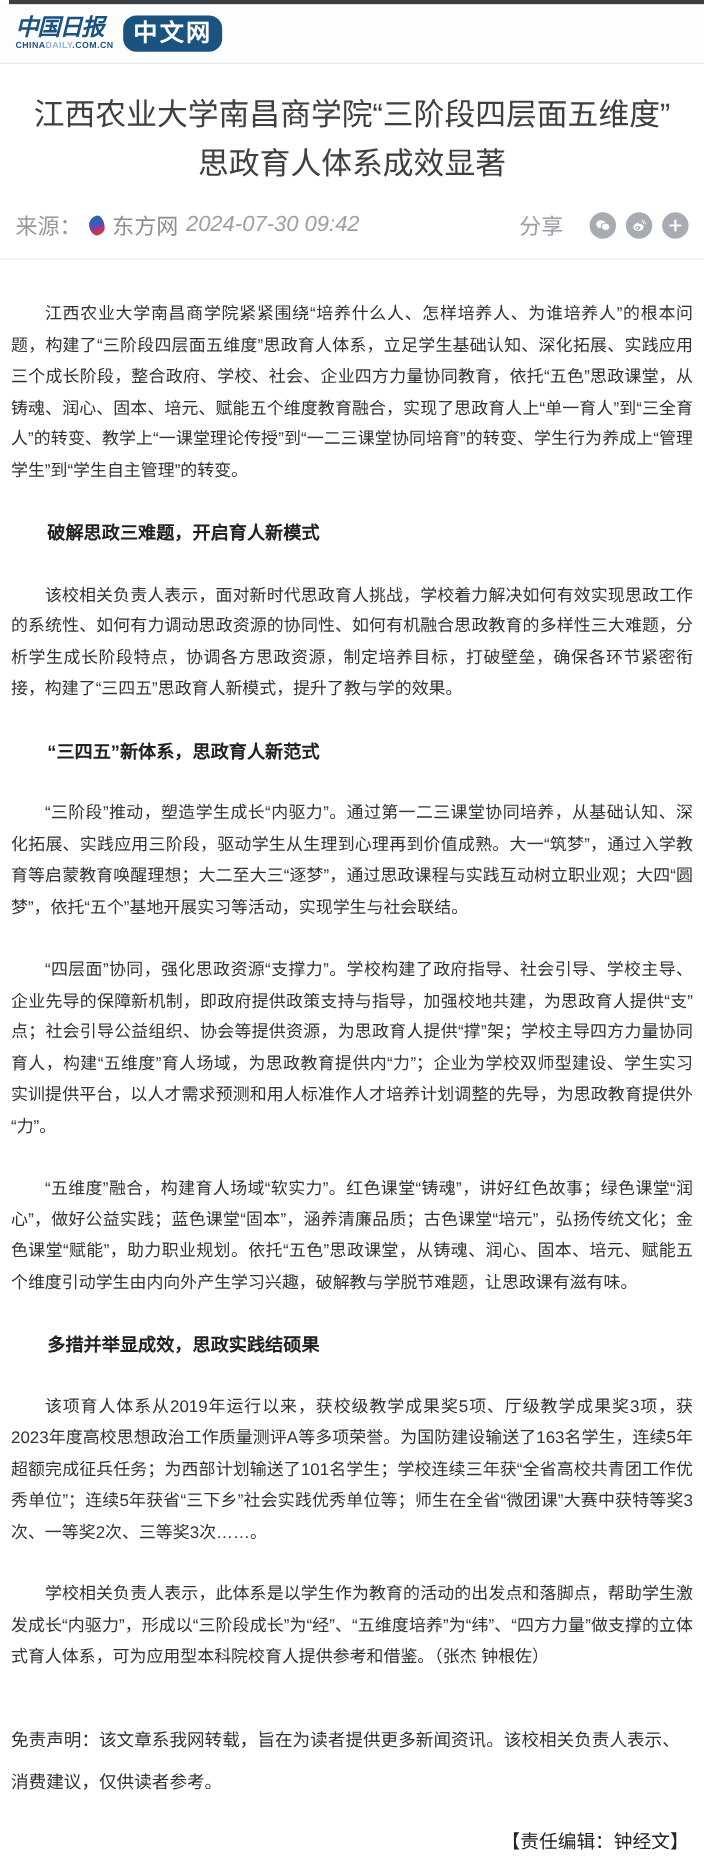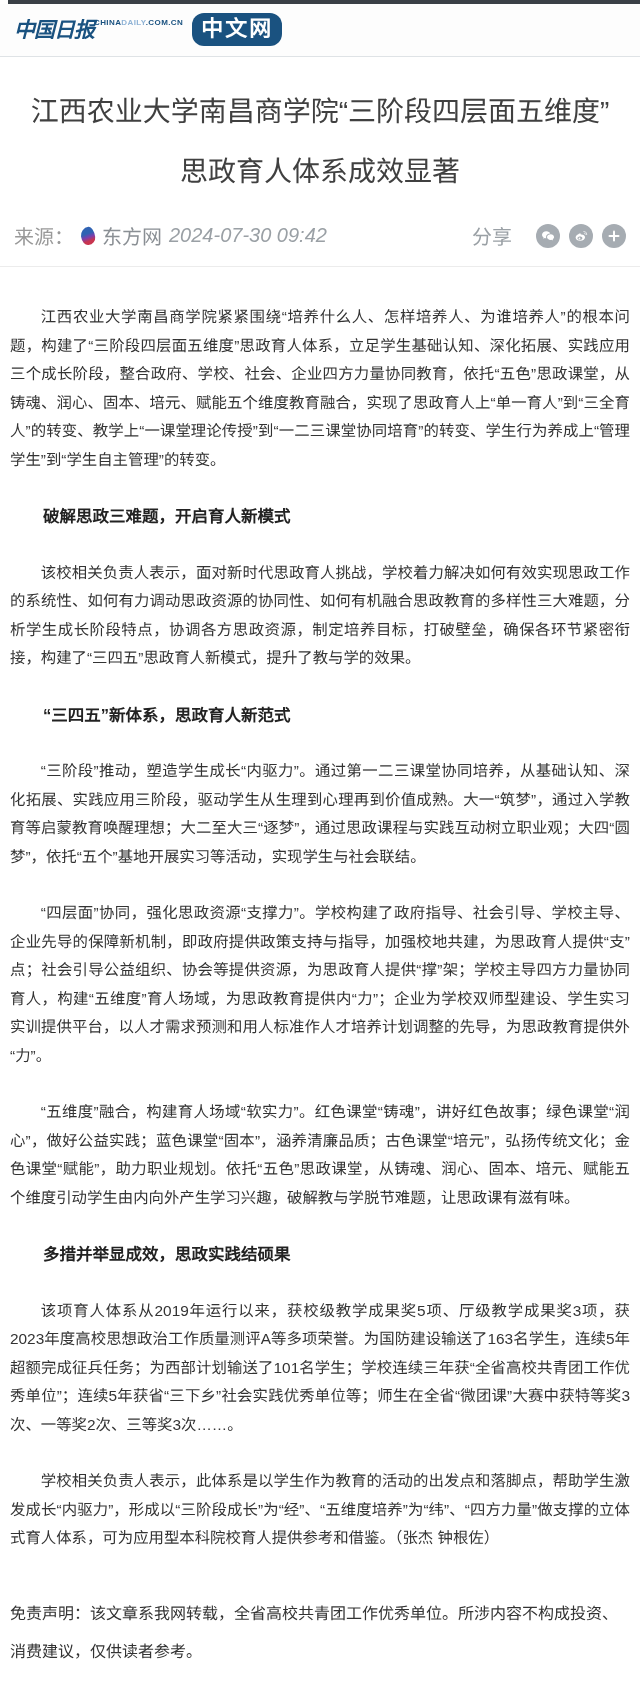--- a/index.html
+++ b/index.html
@@ -17,21 +17,21 @@
     background: linear-gradient(to right, #ffffff 0, #ffffff 8px, #3a4046 8px, #3a4046 100%);
   }
 
   
   .site-header {
     padding: 9px 14px 10px;
     border-bottom: 1px solid #dfe3e6;
     background: #fdfdfd;
   }
   .logo { display: flex; align-items: center; gap: 9px; }
-  .logo-left { display: flex; flex-direction: row; align-items: flex-start; }
+  .logo-left { display: flex; flex-direction: column; align-items: flex-start; }
   .logo-cn {
     font-family: "DejaVu Serif", "Liberation Serif", serif;
     font-weight: 700;
     font-style: italic;
     color: #1a5280;
     font-size: 21px;
     line-height: 24px;
     letter-spacing: -1px;
     white-space: nowrap;
   }
@@ -55,21 +55,21 @@
     white-space: nowrap;
     border-radius: 12px;
   }
 
   
   .article-title {
     font-size: 28px;
     font-weight: 400;
     color: #404040;
     text-align: center;
-    line-height: 60px;
+    line-height: 44px;
     max-width: 580px;
     margin: 25px auto 17px;
   }
 
   
   .meta-row {
     display: flex;
     justify-content: space-between;
     align-items: center;
     padding: 2px 14px 16px;
@@ -185,15 +185,15 @@
   <p class="para">该校相关负责人表示，面对新时代思政育人挑战，学校着力解决如何有效实现思政工作的系统性、如何有力调动思政资源的协同性、如何有机融合思政教育的多样性三大难题，分析学生成长阶段特点，协调各方思政资源，制定培养目标，打破壁垒，确保各环节紧密衔接，构建了“三四五”思政育人新模式，提升了教与学的效果。</p>
   <h3 class="section-heading">“三四五”新体系，思政育人新范式</h3>
   <p class="para">“三阶段”推动，塑造学生成长“内驱力”。通过第一二三课堂协同培养，从基础认知、深化拓展、实践应用三阶段，驱动学生从生理到心理再到价值成熟。大一“筑梦”，通过入学教育等启蒙教育唤醒理想；大二至大三“逐梦”，通过思政课程与实践互动树立职业观；大四“圆梦”，依托“五个”基地开展实习等活动，实现学生与社会联结。</p>
   <p class="para">“四层面”协同，强化思政资源“支撑力”。学校构建了政府指导、社会引导、学校主导、企业先导的保障新机制，即政府提供政策支持与指导，加强校地共建，为思政育人提供“支”点；社会引导公益组织、协会等提供资源，为思政育人提供“撑”架；学校主导四方力量协同育人，构建“五维度”育人场域，为思政教育提供内“力”；企业为学校双师型建设、学生实习实训提供平台，以人才需求预测和用人标准作人才培养计划调整的先导，为思政教育提供外“力”。</p>
   <p class="para">“五维度”融合，构建育人场域“软实力”。红色课堂“铸魂”，讲好红色故事；绿色课堂“润心”，做好公益实践；蓝色课堂“固本”，涵养清廉品质；古色课堂“培元”，弘扬传统文化；金色课堂“赋能”，助力职业规划。依托“五色”思政课堂，从铸魂、润心、固本、培元、赋能五个维度引动学生由内向外产生学习兴趣，破解教与学脱节难题，让思政课有滋有味。</p>
   <h3 class="section-heading">多措并举显成效，思政实践结硕果</h3>
   <p class="para">该项育人体系从2019年运行以来，获校级教学成果奖5项、厅级教学成果奖3项，获2023年度高校思想政治工作质量测评A等多项荣誉。为国防建设输送了163名学生，连续5年超额完成征兵任务；为西部计划输送了101名学生；学校连续三年获“全省高校共青团工作优秀单位”；连续5年获省“三下乡”社会实践优秀单位等；师生在全省“微团课”大赛中获特等奖3次、一等奖2次、三等奖3次……。</p>
   <p class="para">学校相关负责人表示，此体系是以学生作为教育的活动的出发点和落脚点，帮助学生激发成长“内驱力”，形成以“三阶段成长”为“经”、“五维度培养”为“纬”、“四方力量”做支撑的立体式育人体系，可为应用型本科院校育人提供参考和借鉴。（张杰 钟根佐）</p>
 </main>
 
-<p class="disclaimer">免责声明：该文章系我网转载，全省高校共青团工作优秀单位。所涉内容不构成投资、消费建议，仅供读者参考。</p>
+<p class="disclaimer">免责声明：该文章系我网转载，旨在为读者提供更多新闻资讯。该校相关负责人表示、消费建议，仅供读者参考。</p>
 
 <div class="editor-line">【责任编辑：钟经文】</div>
 
 </body></html>

